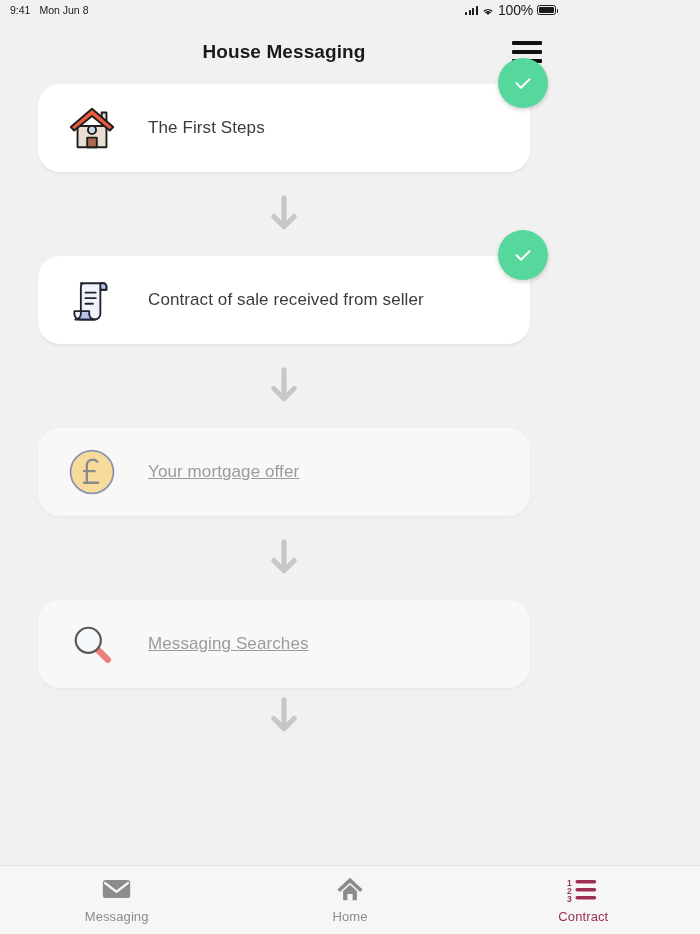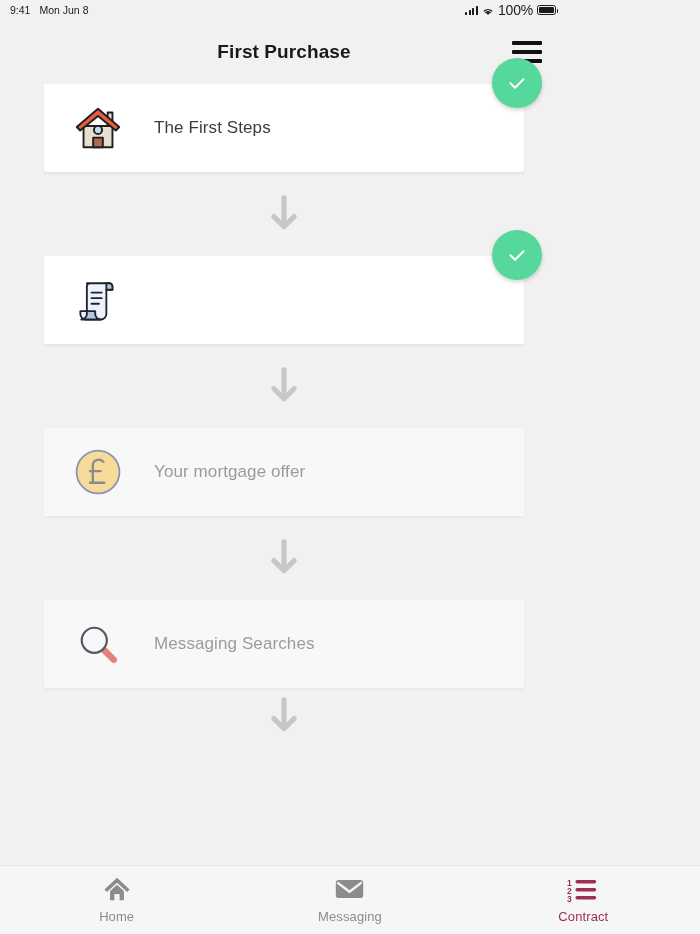--- a/index.html
+++ b/index.html
@@ -56,37 +56,37 @@
     display: flex; flex-direction: column; justify-content: space-between;
     cursor: pointer;
   }
   .hamburger i { display: block; height: 4px; background: #111; border-radius: 1px; }
 
   
   .steps { position: relative; padding: 0 30px; }
   .step-row { position: relative; }
   .card {
     position: relative;
-    margin: 0 14px;
+    margin: 0 8px;
     min-height: 88px;
     background: #FFFFFF;
-    border-radius: 2px;
+    border-radius: 22px;
     display: flex; align-items: center;
     padding: 14px 20px 14px 26px;
     box-shadow: 0 2px 3px rgba(0,0,0,.055);
     cursor: pointer;
   }
   .card.inactive { background: #F8F8F8; box-shadow: 0 2px 3px rgba(0,0,0,.035); }
   .card-icon { width: 56px; height: 56px; flex: 0 0 56px; display: flex; align-items: center; justify-content: center; }
   .card-label {
     margin-left: 28px;
     font-size: 17px; font-weight: 500; line-height: 1.38;
     color: #3C3C3C; letter-spacing: .1px;
   }
-  .card.inactive .card-label { color: #9B9B9B; }
+  .card.inactive .card-label { color: #9B9B9B; text-decoration: underline; }
 
   .check-badge {
     position: absolute; top: -26px; right: -18px;
     width: 50px; height: 50px; border-radius: 50%;
     background: #56D79C;
     box-shadow: 0 2px 4px rgba(0,0,0,.18);
     display: flex; align-items: center; justify-content: center;
     z-index: 5;
   }
 
@@ -133,21 +133,21 @@
         </svg>
       </span>
       <span class="batt-pct">100%</span>
       <span class="battery">
           <i></i>
         </span>
     </div>
   </div>
 
   <div class="header">
-    <div class="page-title">First Purchase</div>
+    <div class="page-title">House Messaging</div>
     <div class="hamburger">
       <i></i>
         <i></i>
         <i></i>
     </div>
   </div>
 
   <div class="steps">
 
     <div class="step-row">
@@ -180,20 +180,21 @@
     <div class="step-row">
       <div class="card">
         <div class="card-icon">
           <svg viewBox="0 0 56 56" width="52" height="52">
             <path d="M16 10h24a3.5 3.5 0 0 1 3.5 3.5V17H37v26a6 6 0 0 1-6 6H15a6 6 0 0 1-6-6v-3h7V13.5A3.5 3.5 0 0 1 19.5 10Z" fill="#EEF2FB" stroke="#1f2430" stroke-width="2" stroke-linejoin="round"></path>
             <path d="M37 10h3a3.5 3.5 0 0 1 3.5 3.5V17H37Z" fill="#B9C5E6" stroke="#1f2430" stroke-width="2" stroke-linejoin="round"></path>
             <path d="M16 40v3a6 6 0 0 1-6 6h21a6 6 0 0 1-6-6v-3Z" fill="#B9C5E6" stroke="#1f2430" stroke-width="2" stroke-linejoin="round"></path>
             <path d="M21 20h11M21 26h11M21 32h8" stroke="#1f2430" stroke-width="2" stroke-linecap="round"></path>
           </svg>
         </div>
+        <div class="card-label">Contract of sale received from seller</div>
         <div class="check-badge">
           <svg viewBox="0 0 24 24" width="24" height="24">
             <path d="M5.5 12.3 10 16.8 18.5 8.3" stroke="#ffffff" stroke-width="2" fill="none" stroke-linecap="round" stroke-linejoin="round"></path>
           </svg>
         </div>
       </div>
     </div>
 
     <div class="arrow-wrap">
       <svg viewBox="0 0 40 50" width="34" height="44">
@@ -237,39 +238,39 @@
     <div class="arrow-wrap clipped">
       <svg viewBox="0 0 40 50" width="34" height="44">
         <path d="M20 6v32" stroke="#C7C7C7" stroke-width="6" stroke-linecap="round" fill="none"></path>
         <path d="M8 28 20 40l12-12" stroke="#C7C7C7" stroke-width="6" fill="none" stroke-linecap="round" stroke-linejoin="round"></path>
       </svg>
     </div>
 
   </div>
 
   <div class="tabbar">
+
+    <div class="tab">
+      <div class="tab-icon">
+        <svg viewBox="0 0 34 26" width="31" height="24">
+          <rect x="2" y="3" width="30" height="20" rx="3.5" fill="#8C8C8C"></rect>
+          <path d="M4.5 6.5 17 16 29.5 6.5" stroke="#F6F6F6" stroke-width="2.6" fill="none" stroke-linecap="round" stroke-linejoin="round"></path>
+        </svg>
+      </div>
+      <div class="tab-label">Messaging</div>
+    </div>
 
     <div class="tab">
       <div class="tab-icon">
         <svg viewBox="0 0 32 30" width="30" height="28">
           <path d="M16 3 2.5 15.5l2.6 2.8L16 8.2l10.9 10.1 2.6-2.8Z" fill="#8C8C8C"></path>
           <path d="M8.6 17.2 16 10.4l7.4 6.8V27h-4.6v-6.6h-5.6V27H8.6Z" fill="#8C8C8C"></path>
         </svg>
       </div>
       <div class="tab-label">Home</div>
-    </div>
-
-    <div class="tab">
-      <div class="tab-icon">
-        <svg viewBox="0 0 34 26" width="31" height="24">
-          <rect x="2" y="3" width="30" height="20" rx="3.5" fill="#8C8C8C"></rect>
-          <path d="M4.5 6.5 17 16 29.5 6.5" stroke="#F6F6F6" stroke-width="2.6" fill="none" stroke-linecap="round" stroke-linejoin="round"></path>
-        </svg>
-      </div>
-      <div class="tab-label">Messaging</div>
     </div>
 
     <div class="tab active">
       <div class="tab-icon">
         <svg viewBox="0 0 34 26" width="32" height="25">
           <text x="0" y="9" font-family="Liberation Sans, sans-serif" font-size="9" font-weight="700" fill="#9C2F52">1</text>
           <text x="0" y="17.5" font-family="Liberation Sans, sans-serif" font-size="9" font-weight="700" fill="#9C2F52">2</text>
           <text x="0" y="26" font-family="Liberation Sans, sans-serif" font-size="9" font-weight="700" fill="#9C2F52">3</text>
           <rect x="9" y="3" width="22" height="3.6" rx="1.8" fill="#9C2F52"></rect>
           <rect x="9" y="11.5" width="22" height="3.6" rx="1.8" fill="#9C2F52"></rect>

